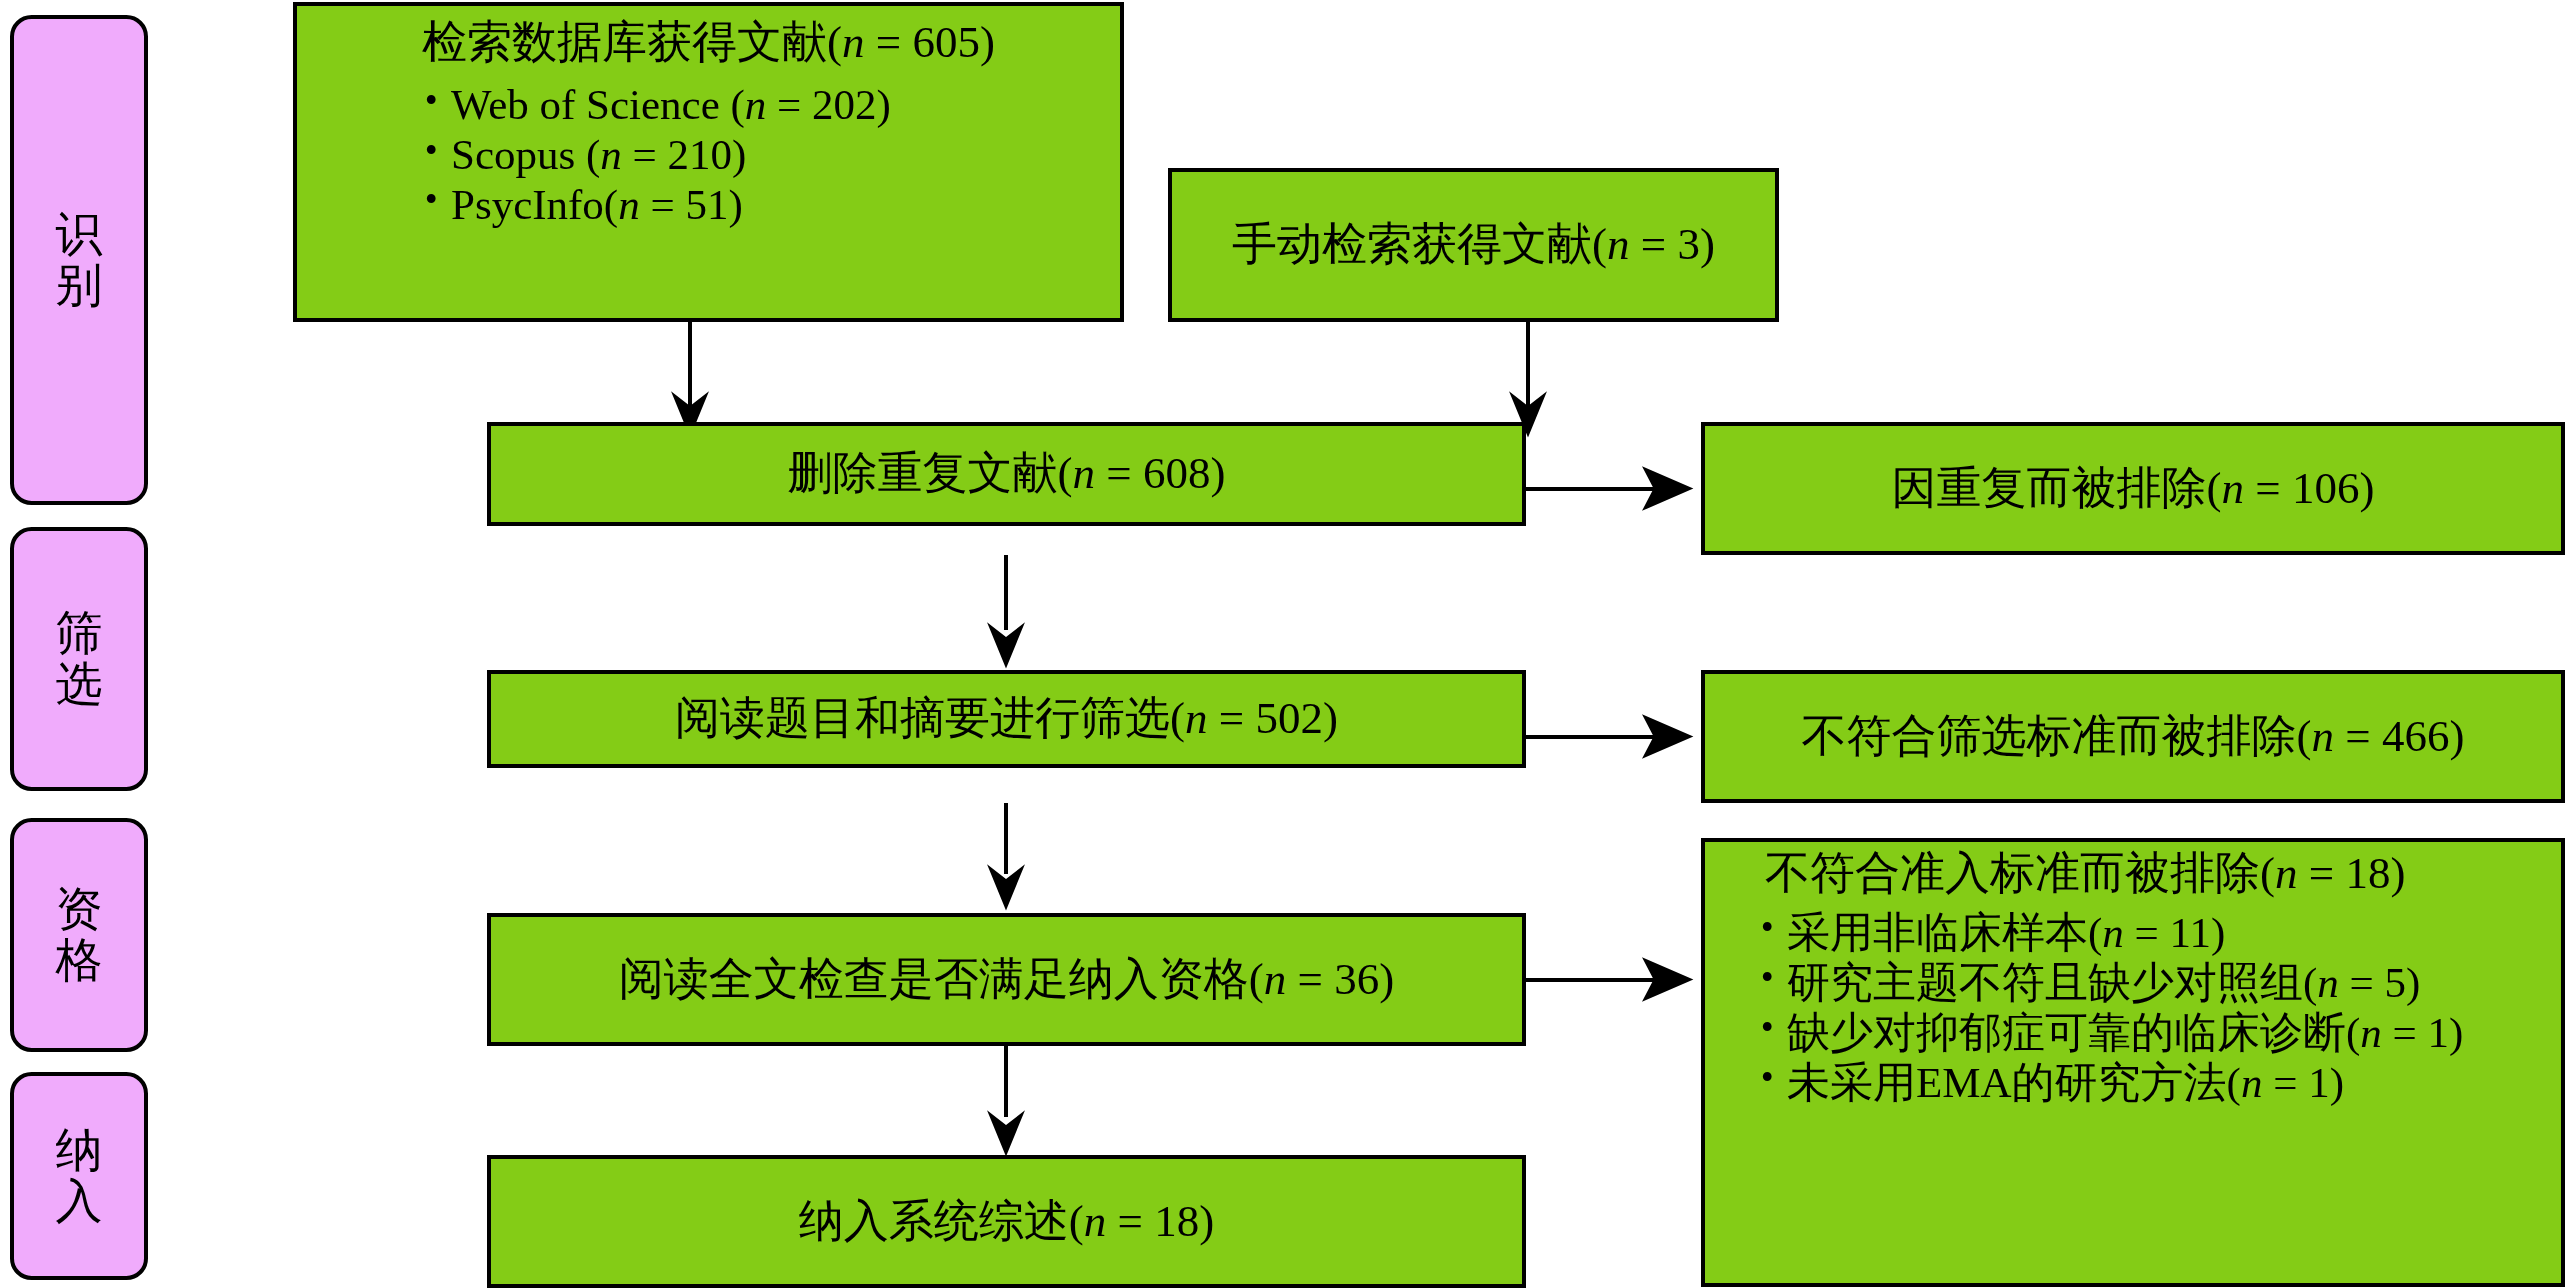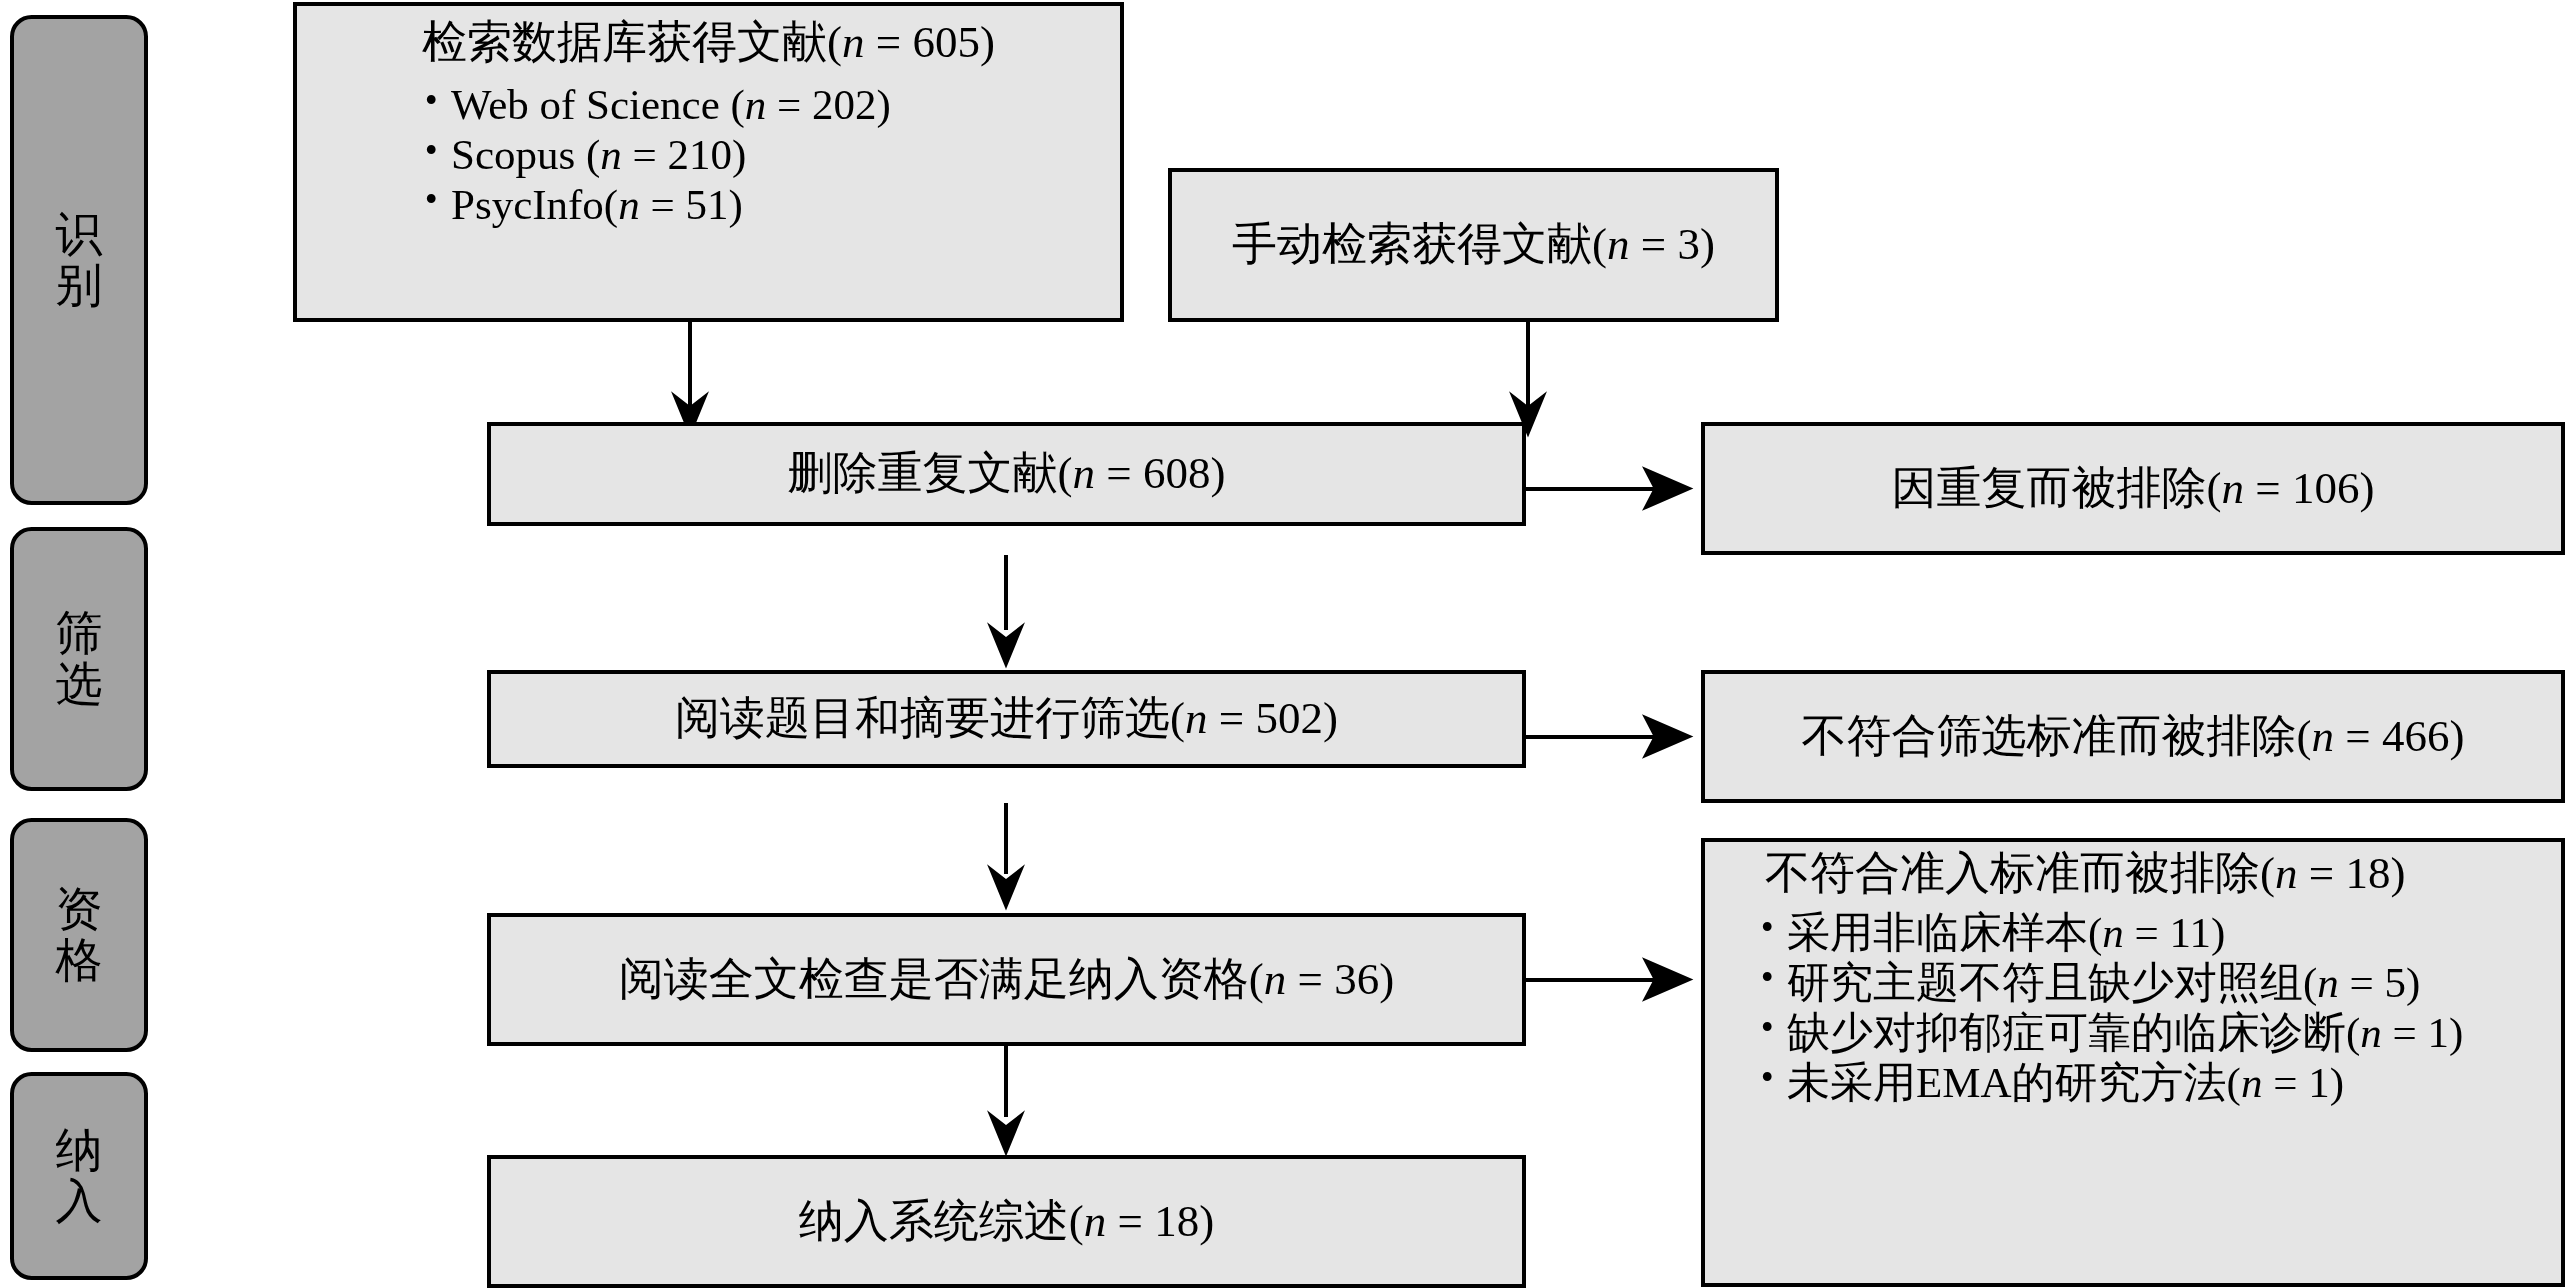--- a/index.html
+++ b/index.html
@@ -15,21 +15,21 @@
     background: #ffffff;
     overflow: hidden;
     font-family: "Liberation Serif", "DejaVu Serif", serif;
     color: #000000;
   }
 
   
   .stage {
     position: absolute;
     box-sizing: border-box;
-    background: #a3a3a3;
+    background: #f0abfc;
     border: 4.2px solid #000000;
     border-radius: 21.6px;
     display: flex;
     align-items: center;
     justify-content: center;
   }
   .stage-label {
     font-size: 47px;
     line-height: 1.08;
     font-weight: 400;
@@ -38,21 +38,21 @@
     writing-mode: horizontal-tb;
     width: 1em;
     word-break: break-all;
     white-space: normal;
   }
 
   
   .box {
     position: absolute;
     box-sizing: border-box;
-    background: #e5e5e5;
+    background: #84cc16;
     border: 4.2px solid #000000;
     display: flex;
     flex-direction: column;
     justify-content: center;
   }
   .box.center  { align-items: center; text-align: center; }
   .box.lefttop { align-items: flex-start; justify-content: flex-start; }
 
   .box-title {
     font-size: 45px;

